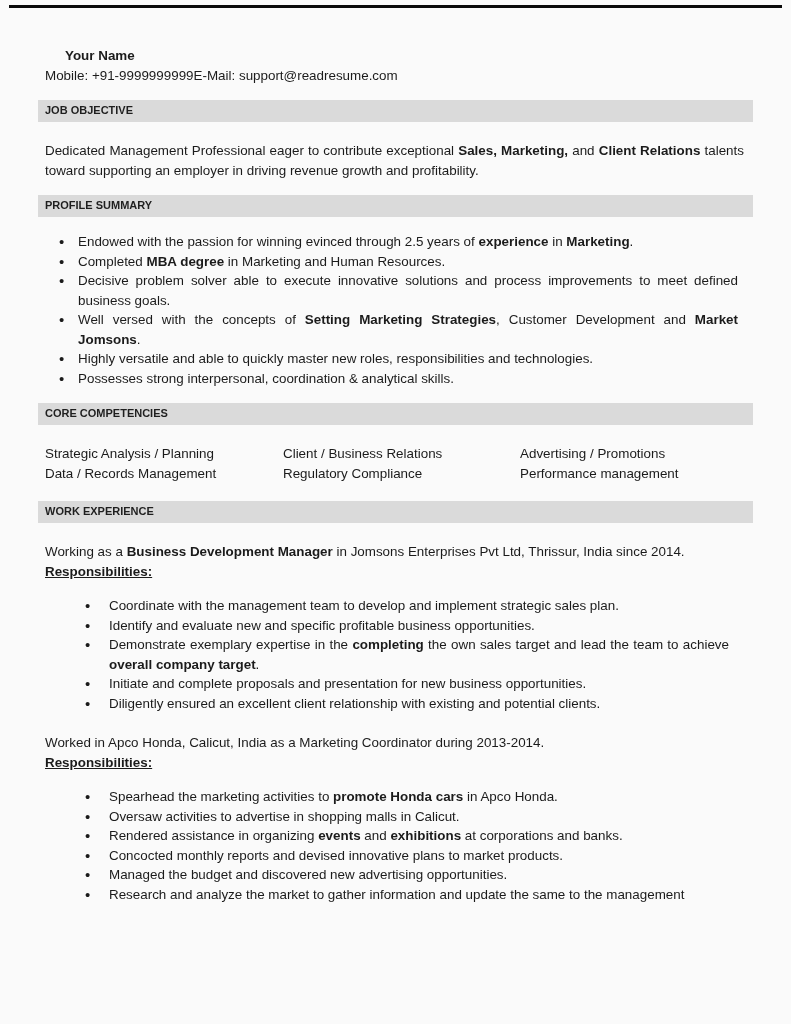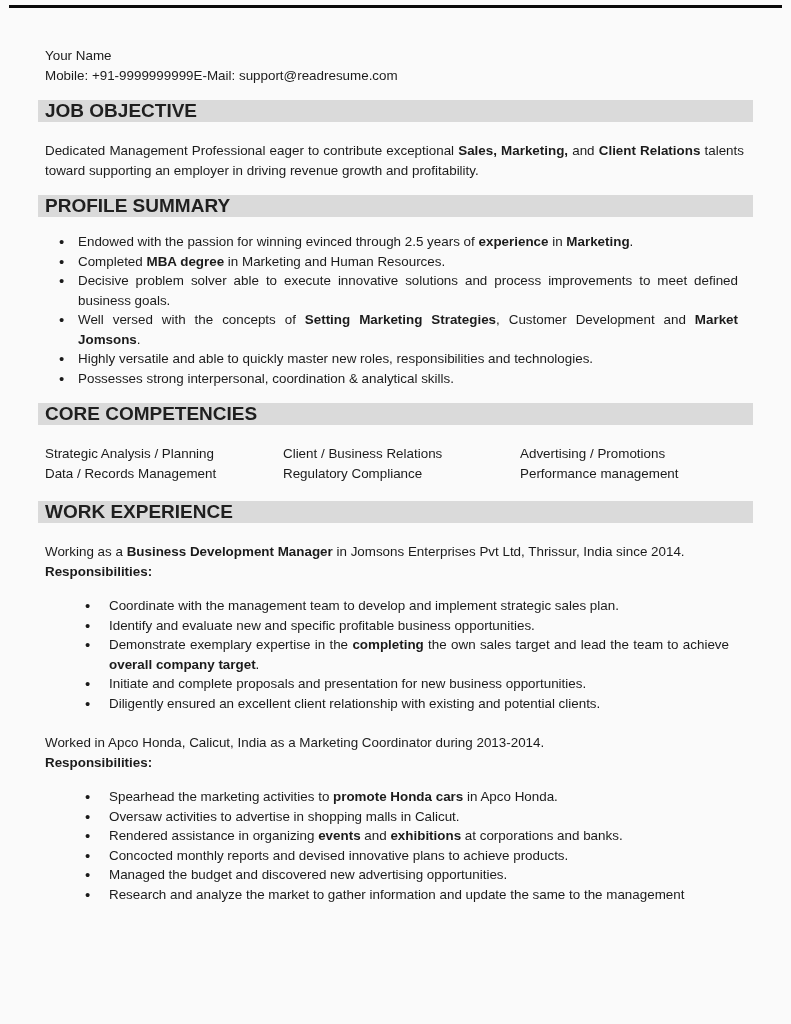--- a/index.html
+++ b/index.html
@@ -13,41 +13,41 @@
     position: relative;
     overflow: hidden;
   }
   .b { font-weight: bold; }
   .top-rule {
     position: absolute; top: 5px; left: 9px;
     width: 773px; height: 3px; background: #0a0a0a;
   }
   .content { position: absolute; left: 38px; top: 0; width: 715px; }
   .hdr { margin-top: 46px; padding-left: 7px; padding-right: 9px; }
-  .name { font-weight: normal; }
+  .name { font-weight: bold; margin-left: 20px; }
   .contact { display: flex; justify-content: flex-start; }
   .section-bar {
     background: #dadada;
     font-weight: bold;
-    font-size: 19px;
+    font-size: 11px;
     padding: 2px 7px 3px 7px;
     line-height: 17px;
     color: #1f1f1f;
   }
   .mt-bar { margin-top: 15px; }
   .text-block { margin: 19px 9px 0 7px; }
   .para { text-align: justify; }
   ul.bullets { list-style: none; margin: 15px; padding: 0; }
   ul.bullets li { position: relative; text-align: justify; }
   ul.l1 li { padding-left: 25px; }
   ul.l1 li::before { content: "\2022"; position: absolute; left: 6px; font-size: 15px; }
   ul.l2 li { padding-left: 49px; }
   ul.l2 li::before { content: "\2022"; position: absolute; left: 25px; font-size: 15px; }
   .comp-grid { display: grid; grid-template-columns: 238px 237px auto; }
-  .resp-label { font-weight: bold; }
+  .resp-label { font-weight: bold; text-decoration: underline; }
   .job2 { margin-top: 20px; }
   .intro { text-align: justify; }
 </style>
 </head>
 <body>
 
 <div class="page">
   <div class="top-rule"></div>
   <div class="content">
 
@@ -104,20 +104,20 @@
         </ul>
     </div>
 
     <div class="text-block job2">
       <div class="intro"><span>Worked in Apco Honda, Calicut, India as a Marketing Coordinator during 2013-2014.</span></div>
       <div class="resp-label">Responsibilities:</div>
       <ul class="bullets l2">
           <li><span>Spearhead the marketing activities to </span><span class="b">promote Honda cars</span><span> in Apco Honda.</span></li>
           <li><span>Oversaw activities to advertise in shopping malls in Calicut.</span></li>
           <li><span>Rendered assistance in organizing </span><span class="b">events</span><span> and </span><span class="b">exhibitions</span><span> at corporations and banks.</span></li>
-          <li><span>Concocted monthly reports and devised innovative plans to achieve products.</span></li>
+          <li><span>Concocted monthly reports and devised innovative plans to market products.</span></li>
           <li><span>Managed the budget and discovered new advertising opportunities.</span></li>
           <li><span>Research and analyze the market to gather information and update the same to the management</span></li>
         </ul>
     </div>
 
   </div>
 </div>
 
 </body></html>

